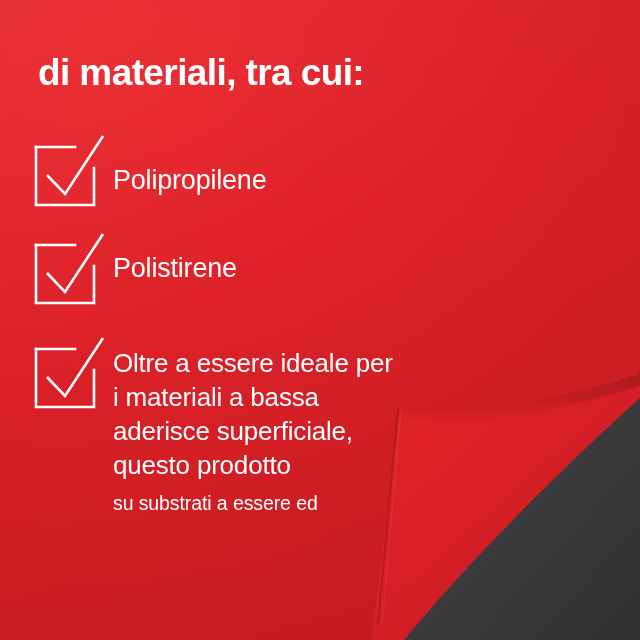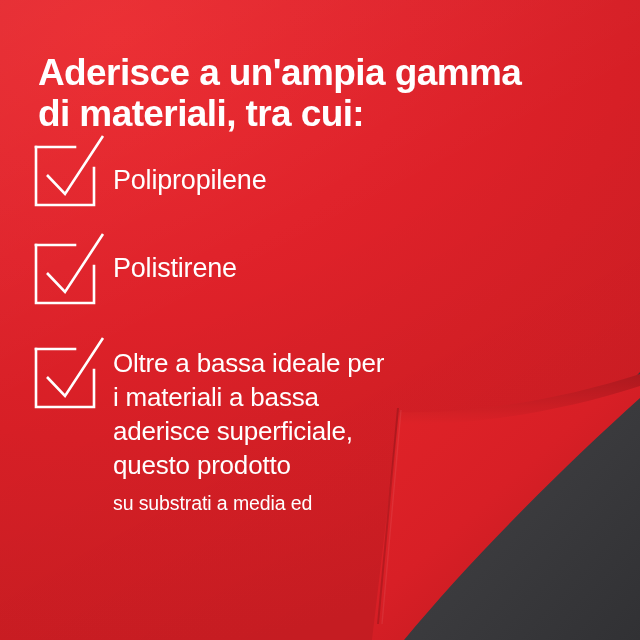--- a/index.html
+++ b/index.html
@@ -136,21 +136,20 @@
 
     <path d="M 399,412 C 470,414 560,400 640,374 L 640,386 C 560,412 470,426 400,424 Z" fill="url(#foldShade)"></path>
 
     <path d="M 398,408 C 392,470 386,540 378,624" fill="none" stroke="rgba(0,0,0,0.16)" stroke-width="2"></path>
     <path d="M 401,410 C 396,470 390,540 382,624" fill="none" stroke="rgba(255,255,255,0.07)" stroke-width="1.4"></path>
   </svg>
 
   <div class="content">
 
     <h1 class="headline">
-      <span class="hl-line">Aderisce a un'ampia gamma</span>
       <span class="hl-line">di materiali, tra cui:</span>
     </h1>
 
     <div class="items">
 
       <div class="item item-1">
         <svg class="check-icon" viewBox="0 0 72 72">
           <path d="M 3,9 L 3,67 L 61,67 L 61,30" fill="none" stroke="#ffffff" stroke-width="2.6" stroke-linecap="square"></path>
           <path d="M 3,9 L 42,9" fill="none" stroke="#ffffff" stroke-width="2.6" stroke-linecap="square"></path>
           <path d="M 14,37 L 32,56 L 70,-2" fill="none" stroke="#ffffff" stroke-width="2.6" stroke-linecap="butt" stroke-linejoin="miter"></path>
@@ -168,26 +167,26 @@
       </div>
 
       <div class="item item-3">
         <svg class="check-icon" viewBox="0 0 72 72">
           <path d="M 3,9 L 3,67 L 61,67 L 61,30" fill="none" stroke="#ffffff" stroke-width="2.6" stroke-linecap="square"></path>
           <path d="M 3,9 L 42,9" fill="none" stroke="#ffffff" stroke-width="2.6" stroke-linecap="square"></path>
           <path d="M 14,37 L 32,56 L 70,-2" fill="none" stroke="#ffffff" stroke-width="2.6" stroke-linecap="butt" stroke-linejoin="miter"></path>
         </svg>
 
         <div class="block-big">
-          <span class="tline">Oltre a bassa ideale per</span>
+          <span class="tline">Oltre a essere ideale per</span>
           <span class="tline">i materiali a bassa</span>
           <span class="tline">aderisce superficiale,</span>
           <span class="tline">questo prodotto</span>
         </div>
 
         <div class="block-small">
-          <span class="tline">su substrati a media ed</span>
+          <span class="tline">su substrati a essere ed</span>
         </div>
       </div>
 
     </div>
   </div>
 </div>
 
 </body></html>

